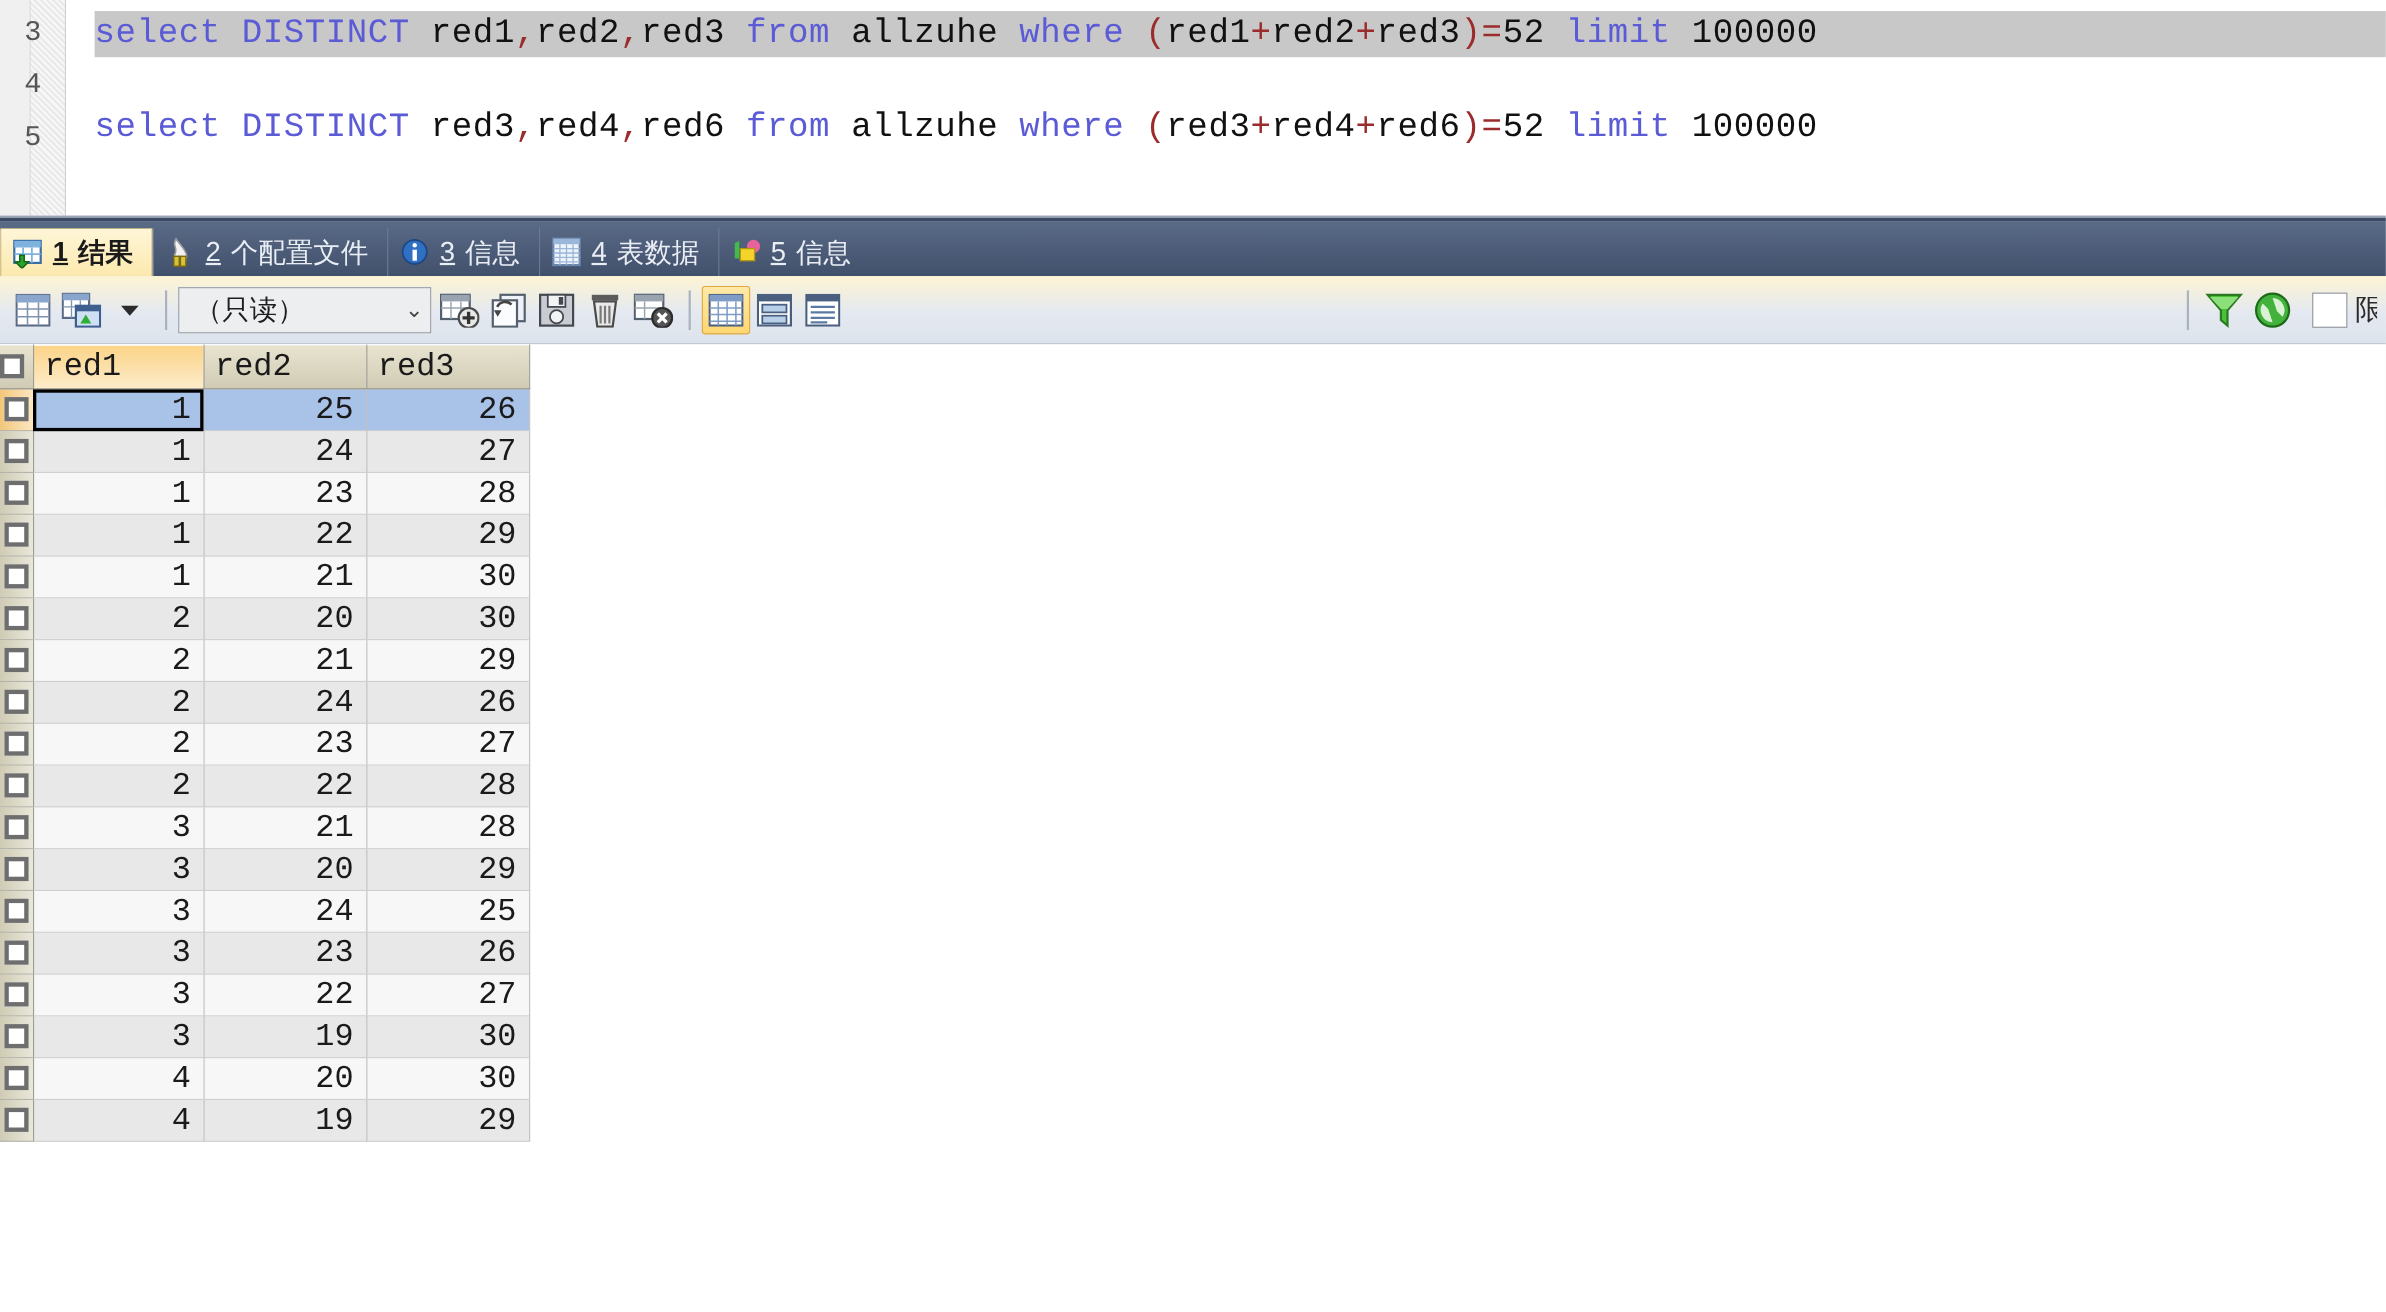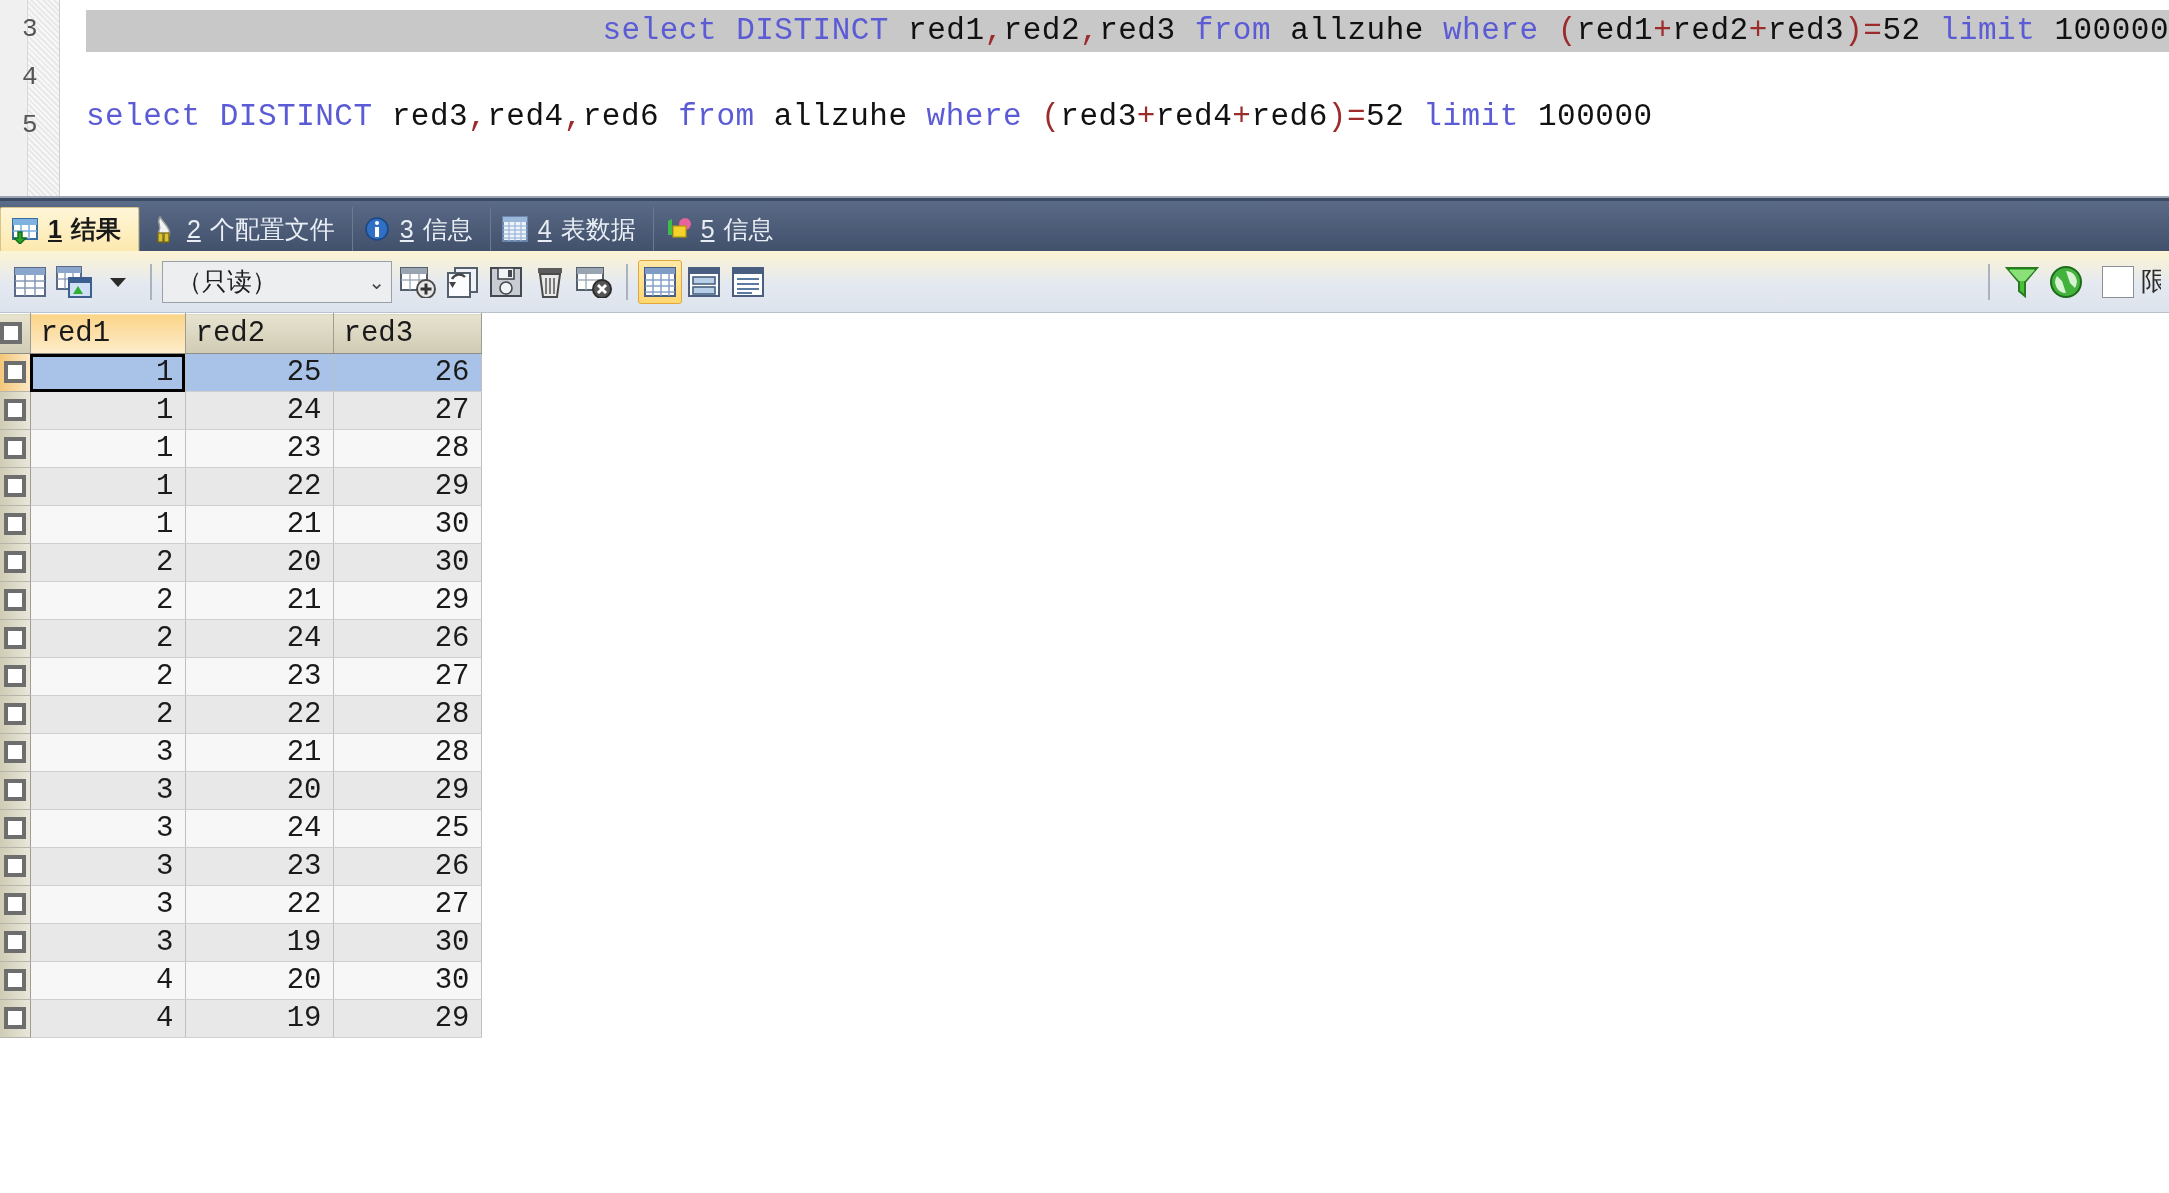--- a/index.html
+++ b/index.html
@@ -51,21 +51,21 @@
     letter-spacing: 0.5px;
     white-space: nowrap;
   }
   .code-line {
     position: absolute;
     left: 26px;
     right: 0;
     height: 42px;
     line-height: 42px;
   }
-  .code-line.highlight { background: #c8c8c8; text-align: right; }
+  .code-line.highlight { background: #c8c8c8; }
   .kw { color: #5b5bd6; }
   .ident { color: #111111; }
   .punct { color: #9c2b2b; }
   .op { color: #9c2b2b; }
   .num { color: #111111; }
 
   
   .result-panel {
     position: relative;
     height: 997px;

